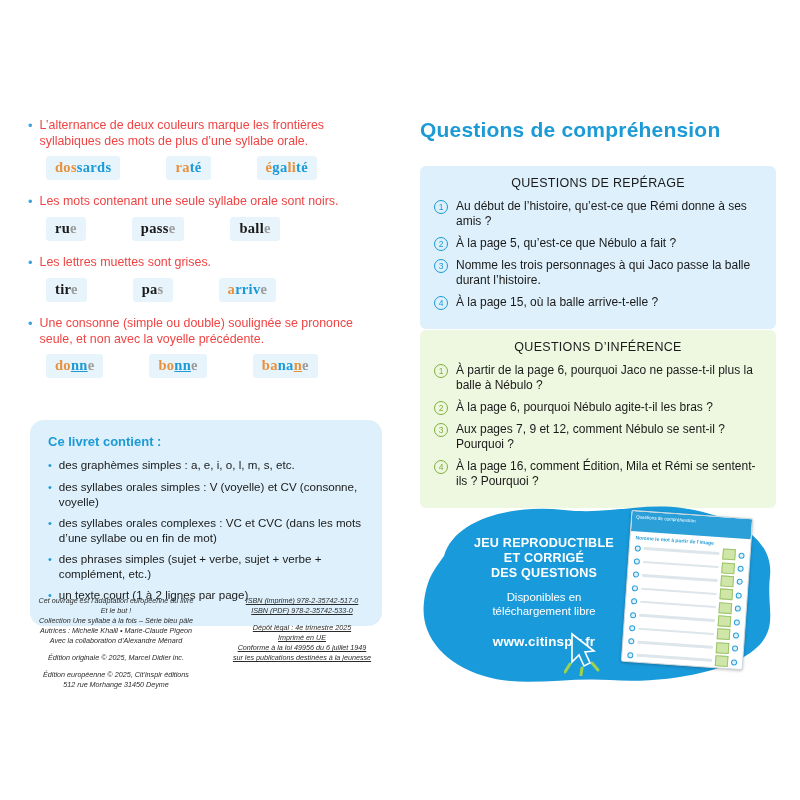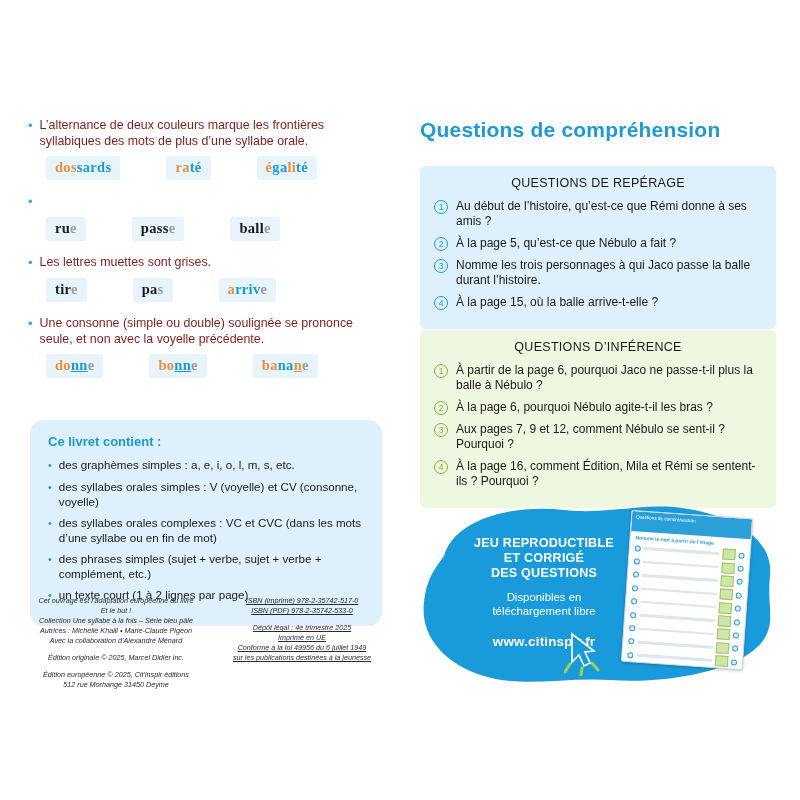--- a/index.html
+++ b/index.html
@@ -35,21 +35,21 @@
     margin-bottom: 6px;
   }
   .bullet-dot {
     color: #3aa6de;
     font-size: 13px;
     line-height: 16px;
     flex: 0 0 auto;
   }
   .bullet-text {
     font-size: 12.4px;
-    color: #7f1d1d;
+    color: #ef4444;
     line-height: 15.5px;
   }
   .word-row {
     display: flex;
     gap: 46px;
     margin: 7px 0 14px 18px;
   }
   .word {
     font-size: 14.5px;
     font-weight: bold;
@@ -266,20 +266,21 @@
       <span class="bullet-text">L’alternance de deux couleurs marque les frontières syllabiques des mots de plus d’une syllabe orale.</span>
     </div>
     <div class="word-row" id="wordrow0">
         <span class="word"><span class="w-a">dos</span><span class="w-b">sards</span></span>
         <span class="word"><span class="w-a">ra</span><span class="w-b">té</span></span>
         <span class="word"><span class="w-a">é</span><span class="w-b">ga</span><span class="w-a">li</span><span class="w-b">té</span></span>
       </div>
 
     <div class="bullet-row">
       <span class="bullet-dot">•</span>
+      <span class="bullet-text">Les mots contenant une seule syllabe orale sont noirs.</span>
     </div>
     <div class="word-row" id="wordrow1">
         <span class="word"><span class="w-k">ru</span><span class="w-g">e</span></span>
         <span class="word"><span class="w-k">pass</span><span class="w-g">e</span></span>
         <span class="word"><span class="w-k">ball</span><span class="w-g">e</span></span>
       </div>
 
     <div class="bullet-row">
       <span class="bullet-dot">•</span>
       <span class="bullet-text">Les lettres muettes sont grises.</span>

